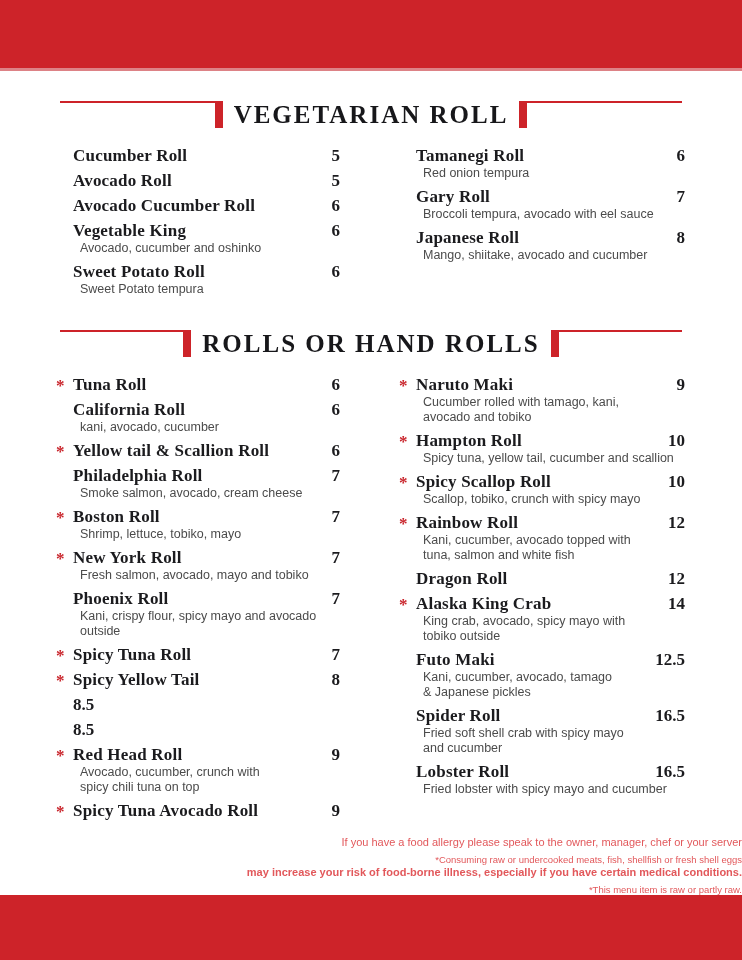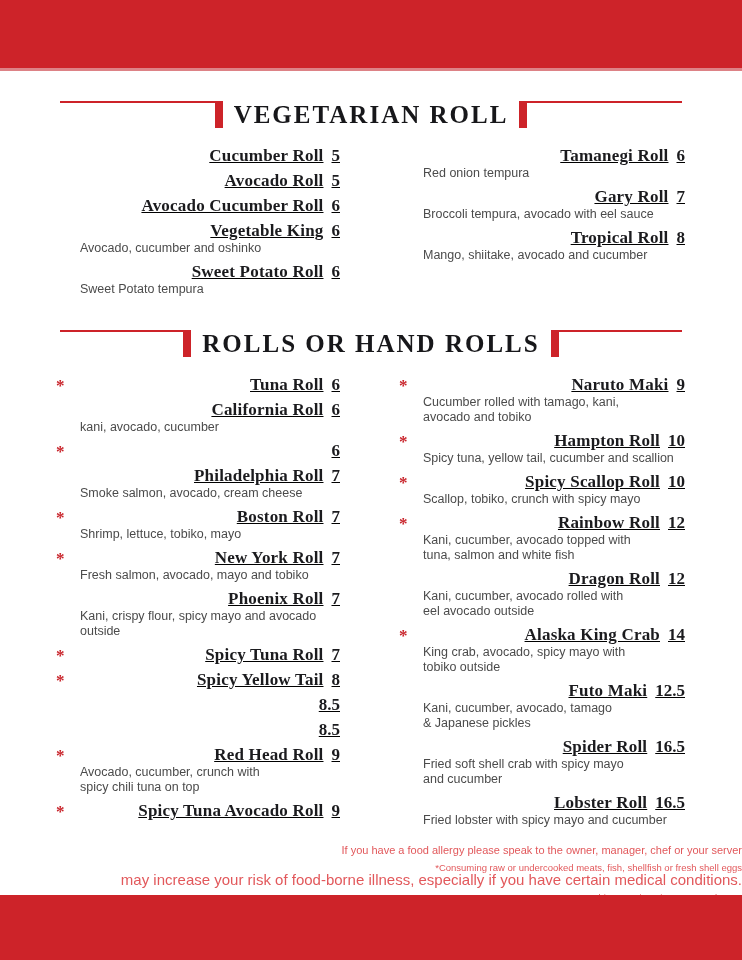--- a/index.html
+++ b/index.html
@@ -63,23 +63,22 @@
     width: 371px;
     padding-left: 45px;
     padding-right: 57px;
   }
   .veg-items   { margin-top: 17px; }
   .rolls-items { margin-top: 17px; }
   
   .menu-item { position: relative; margin-bottom: 6px; }
   .item-row {
     display: flex;
-    justify-content: flex-end;
+    justify-content: space-between;
     align-items: baseline;
-    text-decoration: underline;
   }
   .raw-marker {
     position: absolute;
     left: -17px;
     top: 1px;
     color: #c9252c;
     font-weight: bold;
     font-size: 17px;
     line-height: 19px;
   }
@@ -109,21 +108,21 @@
   }
   
   .footer {
     margin-top: 9px;
     text-align: right;
     font-family: "Liberation Sans", sans-serif;
     color: #e2585b;
   }
   .footer-line1 { font-size: 11px; line-height: 14px; }
   .footer-small { font-size: 9.5px; line-height: 12px; margin-top: 5px; }
-  .footer-small2 { font-size: 15px; line-height: 12px; }
+  .footer-small2 { font-size: 11px; line-height: 12px; font-weight: bold; }
   .footer-last  { font-size: 9.5px; line-height: 12px; margin-top: 6px; }
 </style>
 </head>
 <body>
 
 <div class="banner banner-top"></div>
 
 <div class="section-heading heading-veg">
   <div class="heading-rule"></div>
   <div class="heading-tick"></div>
@@ -187,21 +186,21 @@
     <span class="raw-marker"></span>
     <div class="item-row">
       <span class="item-name">Gary Roll</span>
       <span class="item-price">7</span>
     </div>
     <div class="item-desc">Broccoli tempura, avocado with eel sauce</div>
   </div>
       <div class="menu-item">
     <span class="raw-marker"></span>
     <div class="item-row">
-      <span class="item-name">Tropical Roll</span>
+      <span class="item-name">Japanese Roll</span>
       <span class="item-price">8</span>
     </div>
     <div class="item-desc">Mango, shiitake, avocado and cucumber</div>
   </div>
     </div>
 </div>
 
 <div class="section-heading heading-rolls">
   <div class="heading-rule"></div>
   <div class="heading-tick"></div>
@@ -223,20 +222,21 @@
     <span class="raw-marker"></span>
     <div class="item-row">
       <span class="item-name">California Roll</span>
       <span class="item-price">6</span>
     </div>
     <div class="item-desc">kani, avocado, cucumber</div>
   </div>
       <div class="menu-item">
     <span class="raw-marker">*</span>
     <div class="item-row">
+      <span class="item-name">Yellow tail &amp; Scallion Roll</span>
       <span class="item-price">6</span>
     </div>
 
   </div>
       <div class="menu-item">
     <span class="raw-marker"></span>
     <div class="item-row">
       <span class="item-name">Philadelphia Roll</span>
       <span class="item-price">7</span>
     </div>
@@ -348,22 +348,20 @@
     </div>
     <div class="item-desc">Kani, cucumber, avocado topped with
 tuna, salmon and white fish</div>
   </div>
       <div class="menu-item">
     <span class="raw-marker"></span>
     <div class="item-row">
       <span class="item-name">Dragon Roll</span>
       <span class="item-price">12</span>
     </div>
-    <div class="item-desc">Kani, cucumber, avocado rolled with
-eel avocado outside</div>
   </div>
       <div class="menu-item">
     <span class="raw-marker">*</span>
     <div class="item-row">
       <span class="item-name">Alaska King Crab</span>
       <span class="item-price">14</span>
     </div>
     <div class="item-desc">King crab, avocado, spicy mayo with
 tobiko outside</div>
   </div>

